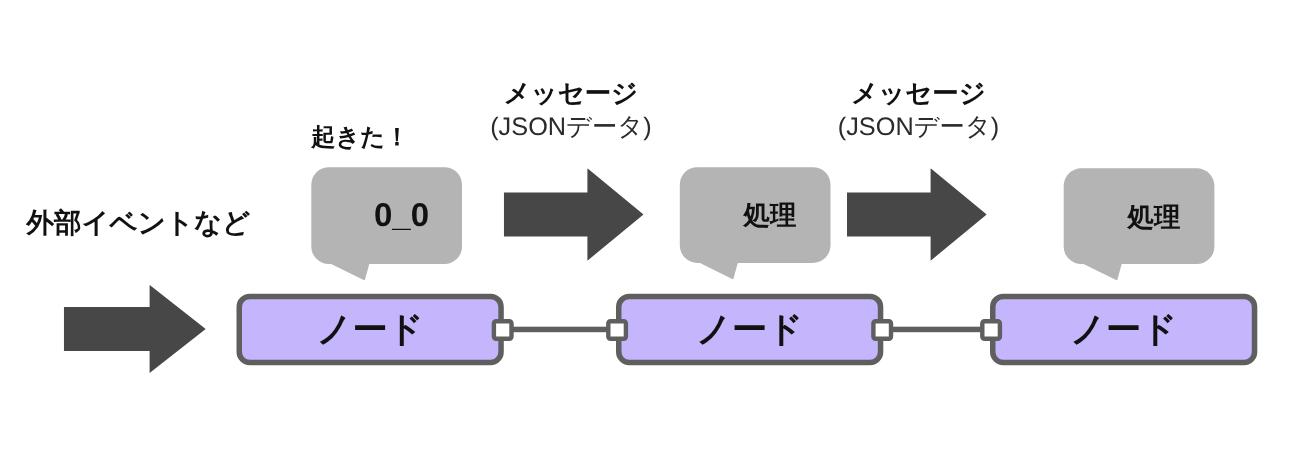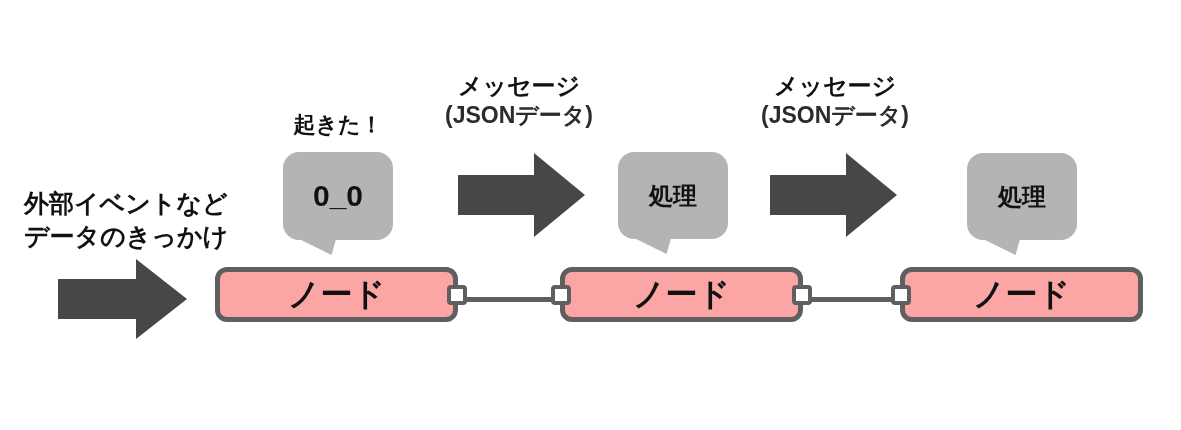--- a/index.html
+++ b/index.html
@@ -19,68 +19,67 @@
   }
   
   .block-arrow{position:absolute;display:block;}
   .block-arrow polygon{fill:#474747;}
   
   .msg-label{
     position:absolute;width:190px;text-align:center;
     line-height:29px;white-space:nowrap;
   }
   .msg-title{font-size:24px;font-weight:bold;color:#111111;display:block;font-family:Liberation Serif, serif;}
-  .msg-sub{font-size:23px;font-weight:bold;color:#2b2b2b;display:block;}
+  .msg-sub{font-size:23px;font-weight:normal;color:#2b2b2b;display:block;}
   
   .bubble-caption{
-    position:absolute;width:110px;text-align:center;
+    position:absolute;width:110px;
     font-size:22px;font-weight:bold;color:#111111;white-space:nowrap;
   }
   
   .bubble{
     position:absolute;width:110px;height:87px;
     background:#b4b4b4;border-radius:16px;
-    display:flex;align-items:center;justify-content:center;
+    display:flex;align-items:center;justify-content:center;padding-left:27px;
   }
   .bubble-text{font-size:24px;font-weight:bold;color:#111111;}
   .bubble-tail{
     position:absolute;width:37px;height:16px;
     background:#b4b4b4;
     left:16px;top:86px;
     clip-path:polygon(0 0,100% 0,88% 100%);
   }
   
   .wire{
     position:absolute;height:5px;background:#5f5f5f;top:297px;
   }
   
   .node{
-    position:absolute;top:267px;width:243px;height:55px;
+    position:absolute;top:267px;width:243px;height:65px;
     box-sizing:border-box;
-    background:#fca5a5;border:5px solid #5f5f5f;border-radius:12px;
+    background:#c4b5fd;border:5px solid #5f5f5f;border-radius:12px;
     display:flex;align-items:center;justify-content:center;
   }
   .node-label{font-size:32px;font-weight:bold;color:#111111;}
   .port{
     position:absolute;width:12px;height:12px;
     box-sizing:content-box;
     background:#ffffff;border:4px solid #5f5f5f;border-radius:4px;
     top:50%;margin-top:-10px;
   }
   .port-left{left:-14px;}
   .port-right{right:-14px;}
 </style>
 </head>
 <body>
 
 <div class="canvas">
 
   <div class="intro">
     <span>外部イベントなど</span><br>
-    <span>データのきっかけ</span>
   </div>
 
   <svg class="block-arrow" style="left:58px;top:259px;" width="129" height="80" viewBox="0 0 129 80" preserveAspectRatio="none">
     <polygon points="0,20 78,20 78,0 129,40 78,80 78,60 0,60"></polygon>
   </svg>
 
   <div class="msg-label" style="left:424px;top:72px;">
     <span class="msg-title">メッセージ</span>
     <span class="msg-sub">(JSONデータ)</span>
   </div>

